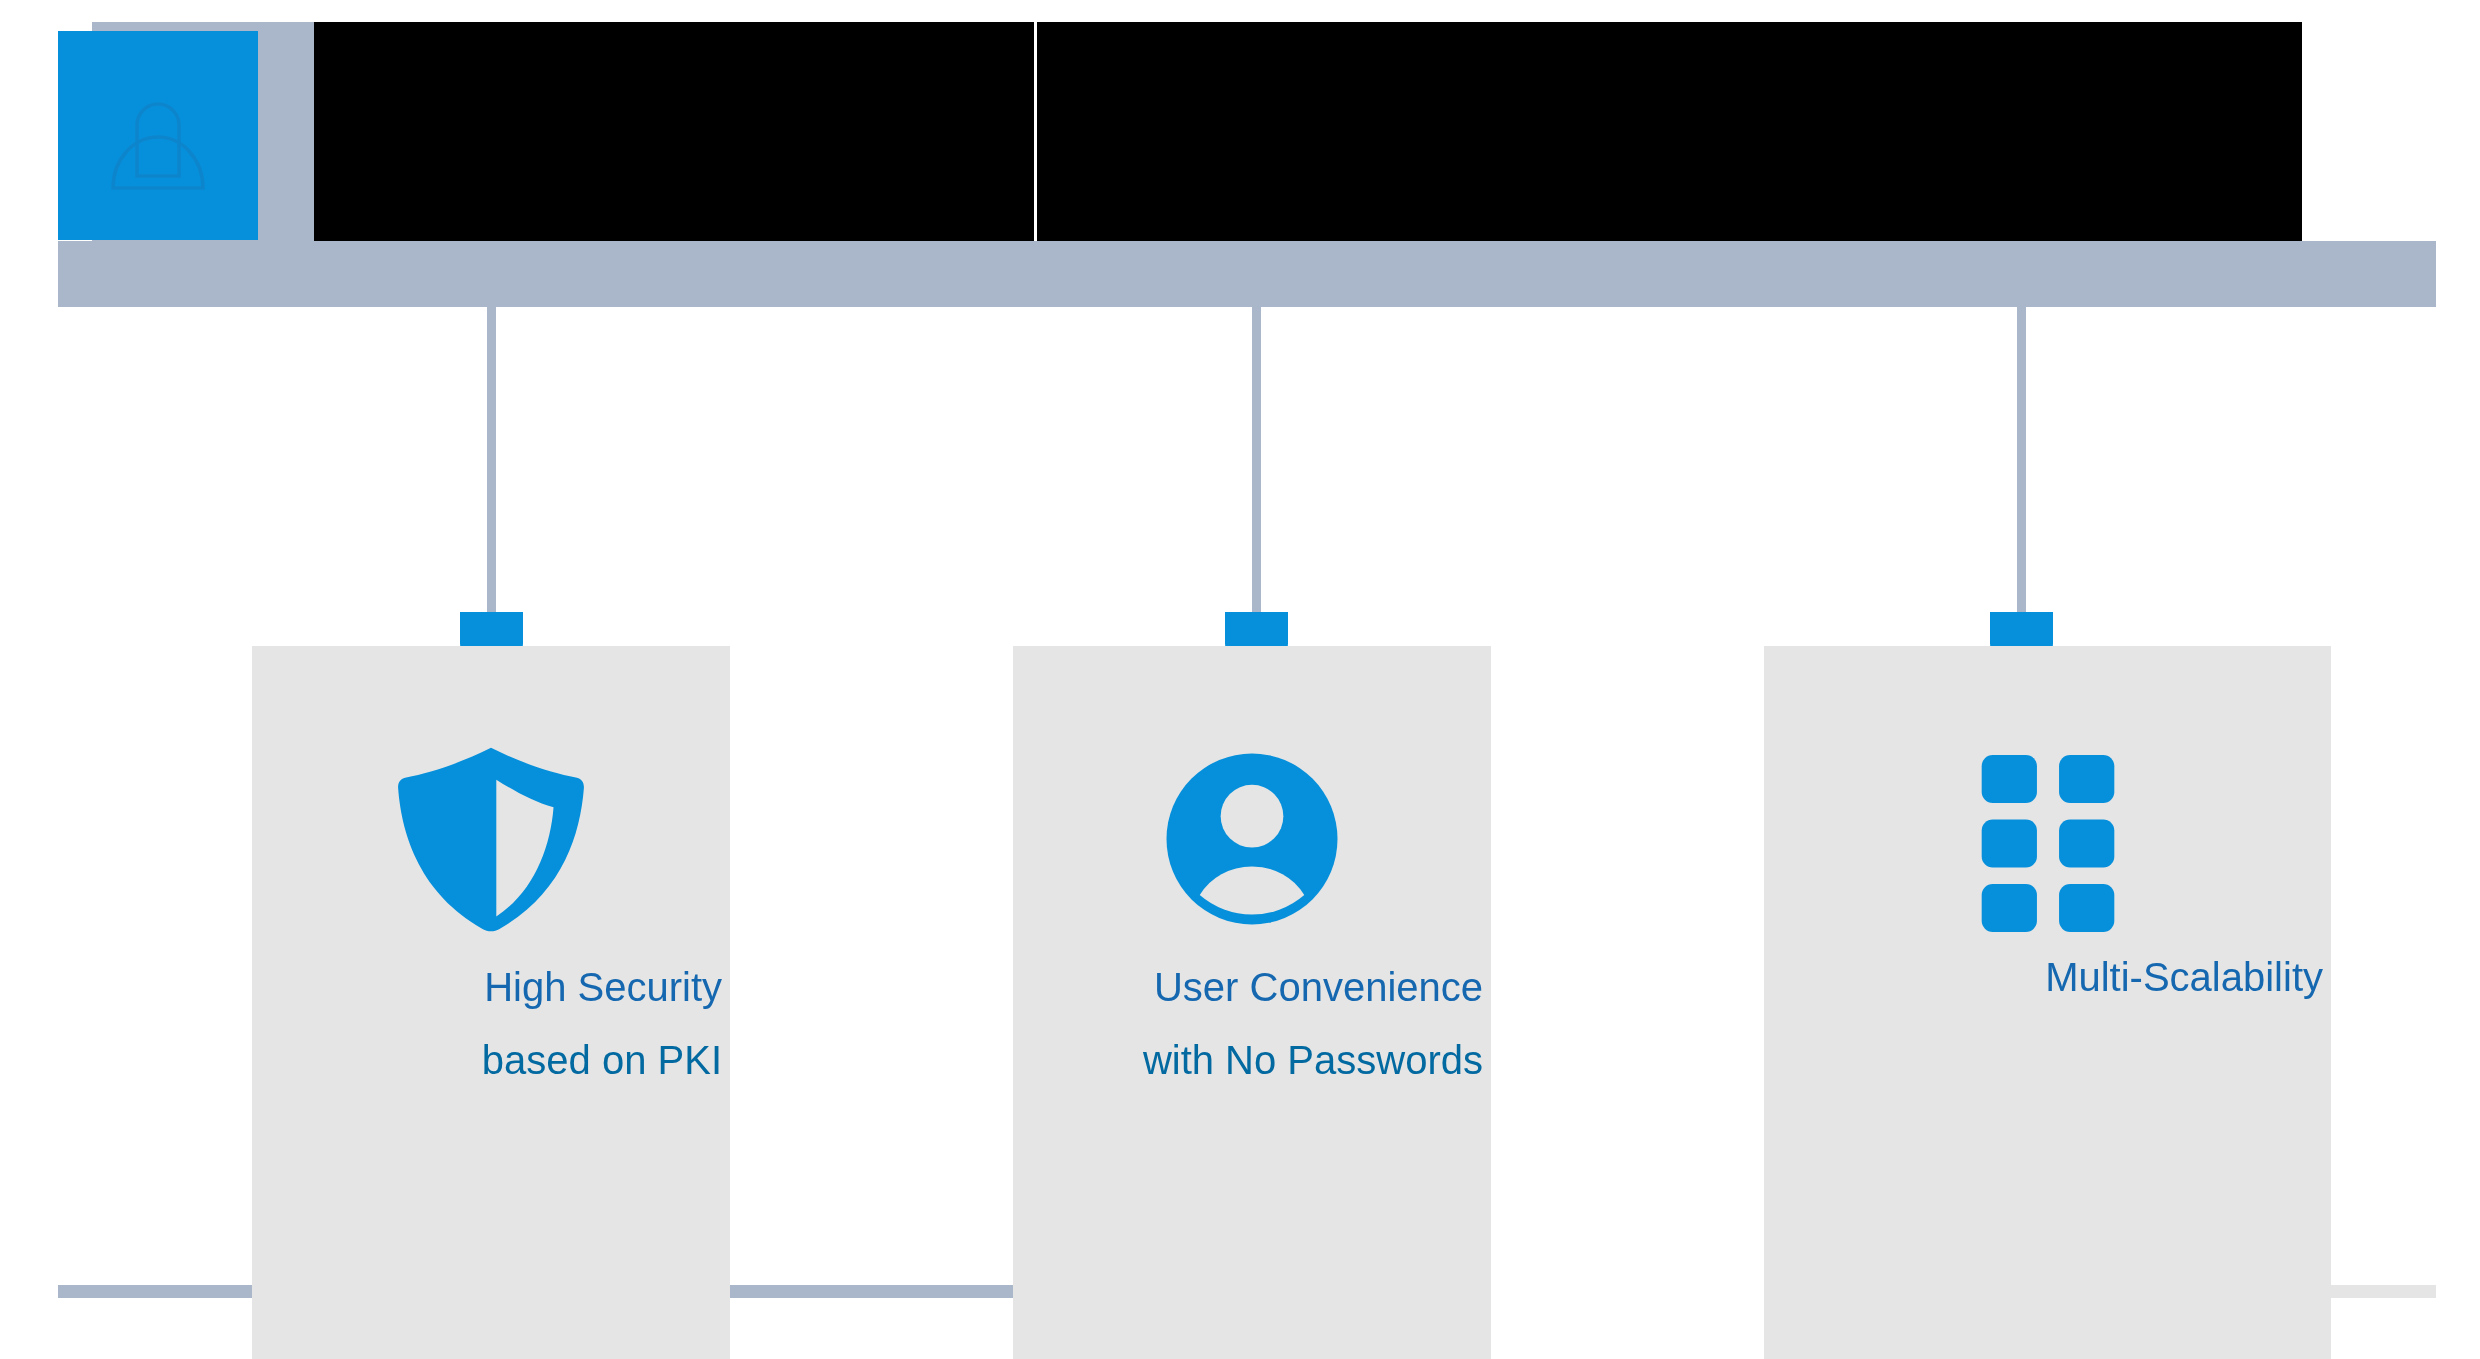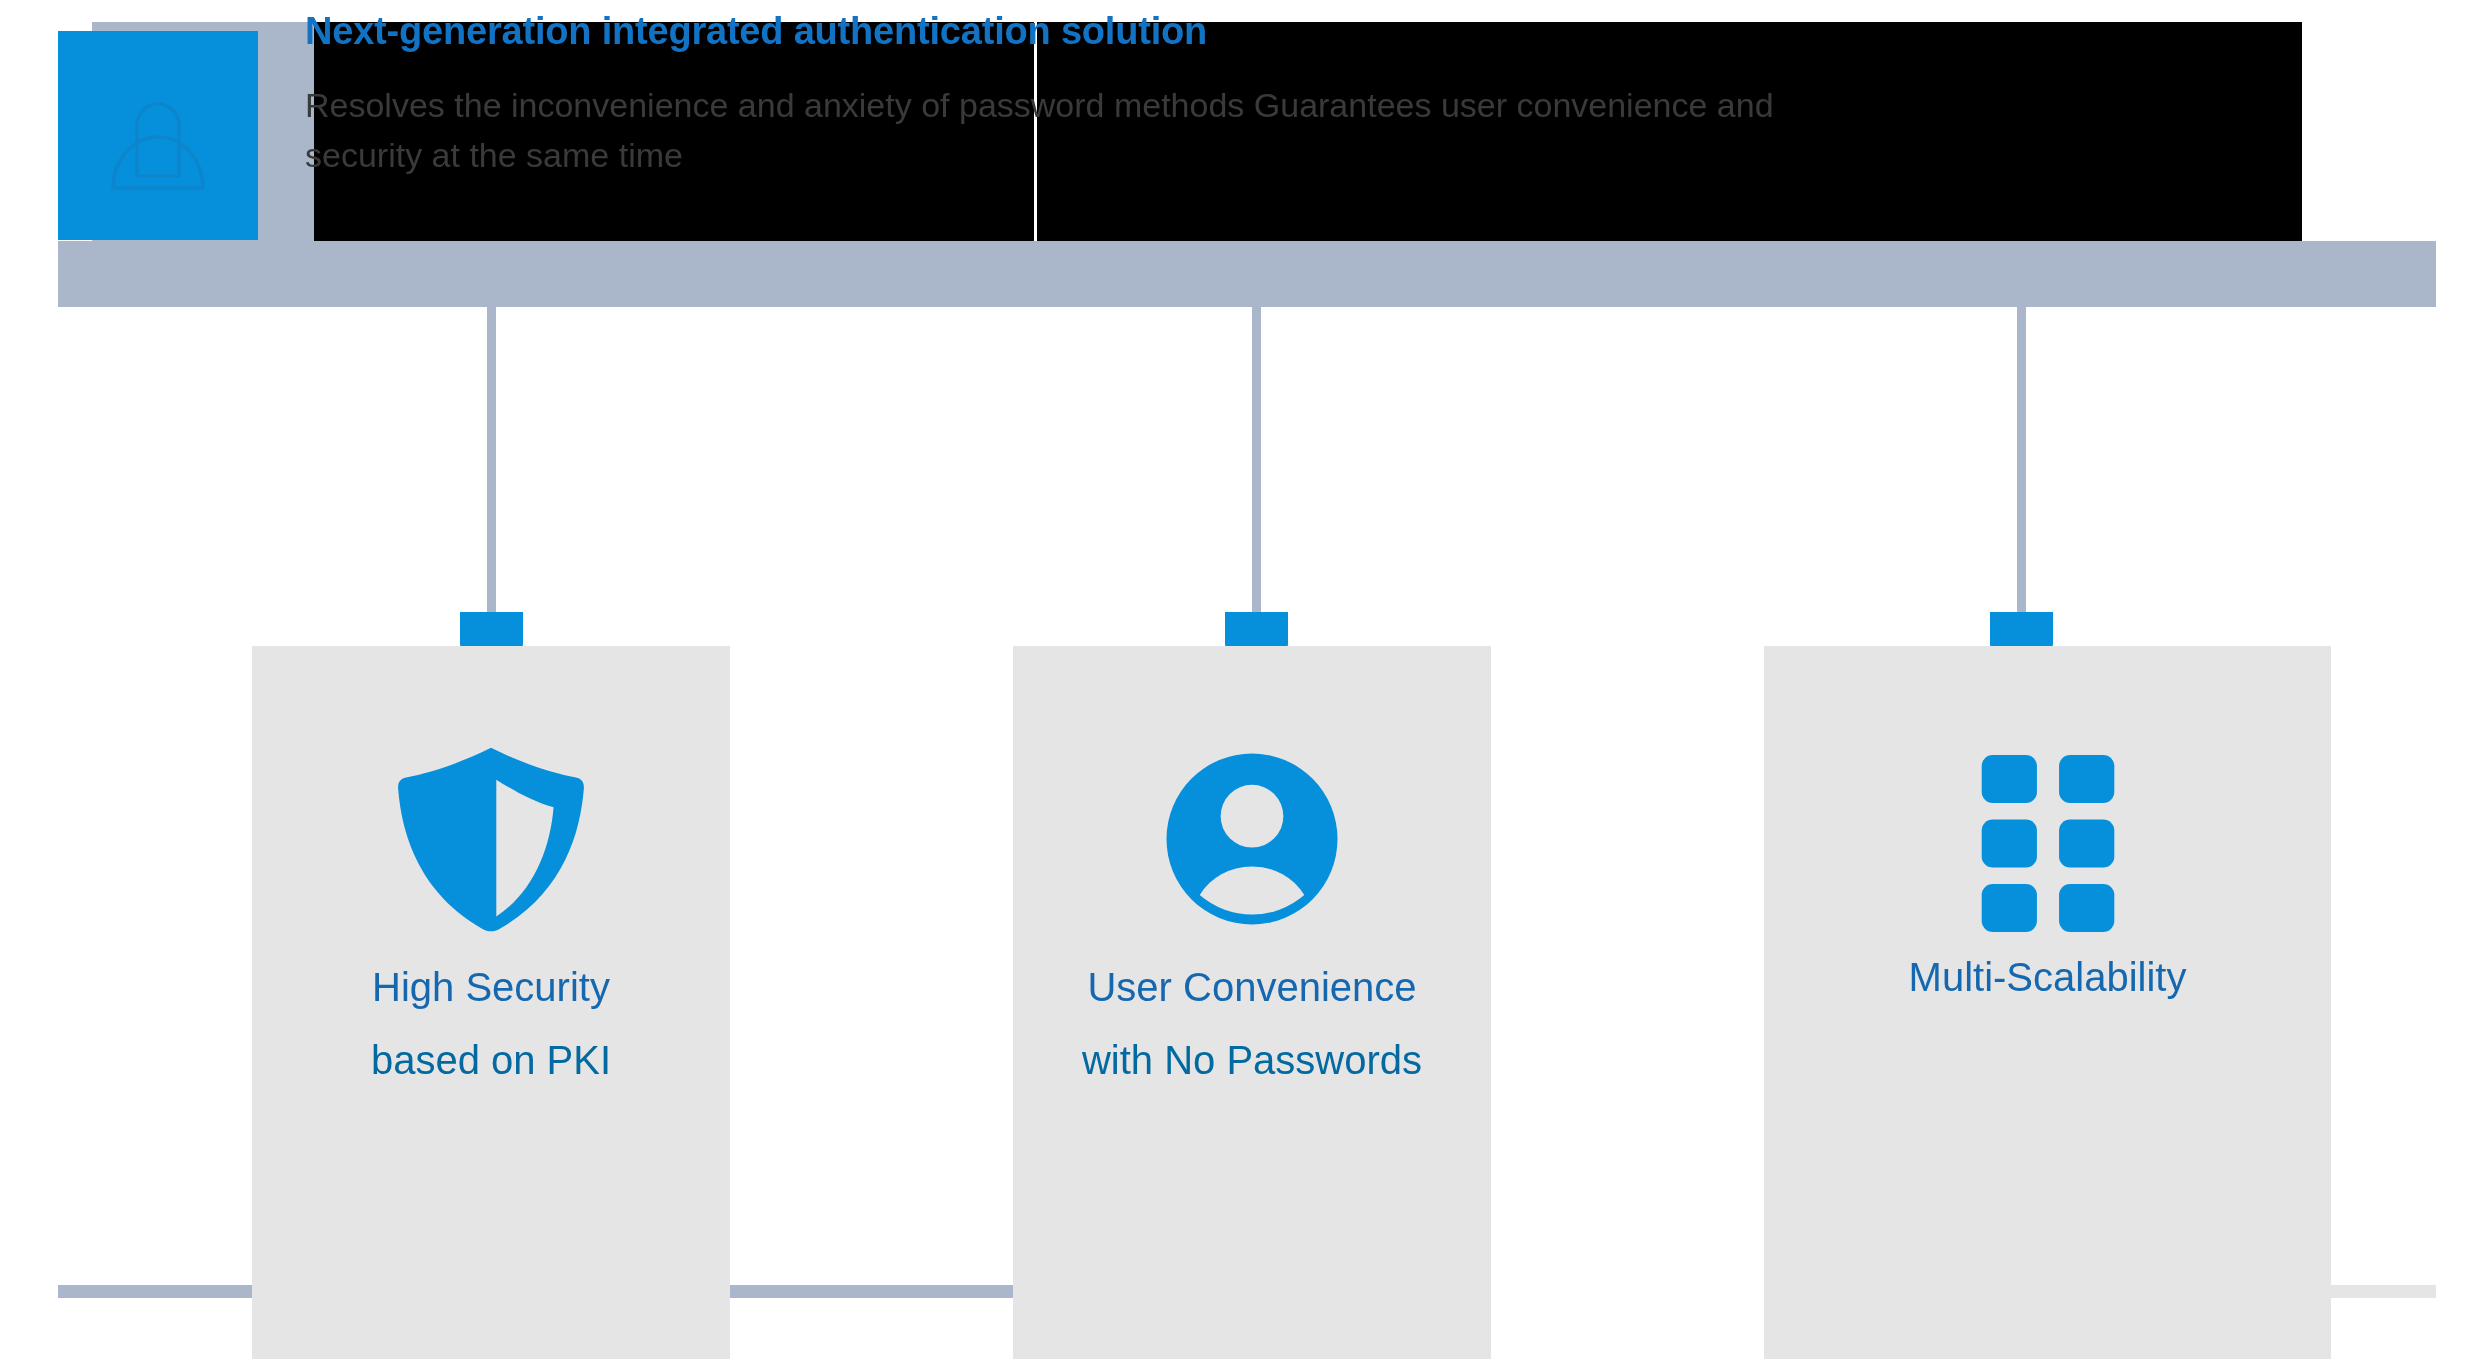--- a/index.html
+++ b/index.html
@@ -163,23 +163,23 @@
     margin-top: 88px;
     height: 210px;
     display: flex;
     align-items: center;
     justify-content: center;
   }
   .card-icon.grid-icon-wrap { margin-top: 92px; }
 
   .card-text {
     margin-top: 18px;
-    text-align: center;
+    text-align: right;
     width: 100%;
-    padding: 0 14px;
+    padding: 0 8px;
     box-sizing: border-box;
   }
   .card-heading {
     color: #1568B0;
     font-size: 40px;
     font-weight: 400;
     line-height: 1.28;
     margin: 0;
   }
   .card-sub {
@@ -208,25 +208,20 @@
       <svg width="150" height="150" viewBox="0 0 100 100" aria-hidden="true">
         <path d="M20 92 a30 34 0 0 1 60 0 Z" fill="none" stroke="#1F6FA8" stroke-width="2.4"></path>
         <path d="M36 84 V50 a14 14 0 0 1 28 0 V84 Z" fill="none" stroke="#1F6FA8" stroke-width="2.4"></path>
       </svg>
     </span>
   </div>
 
   <div class="black-panel"></div>
   <div class="panel-divider"></div>
 
-  <div class="header-text">
-    <p class="header-title">Next-generation integrated authentication solution</p>
-    <p class="header-body">Resolves the inconvenience and anxiety of password methods Guarantees user convenience and</p>
-    <p class="header-body">security at the same time</p>
-  </div>
 
   <div class="connector c1"></div>
   <div class="connector c2"></div>
   <div class="connector c3"></div>
 
   <div class="pin p1"></div>
   <div class="pin p2"></div>
   <div class="pin p3"></div>
 
   <div class="baseline b-left"></div>

